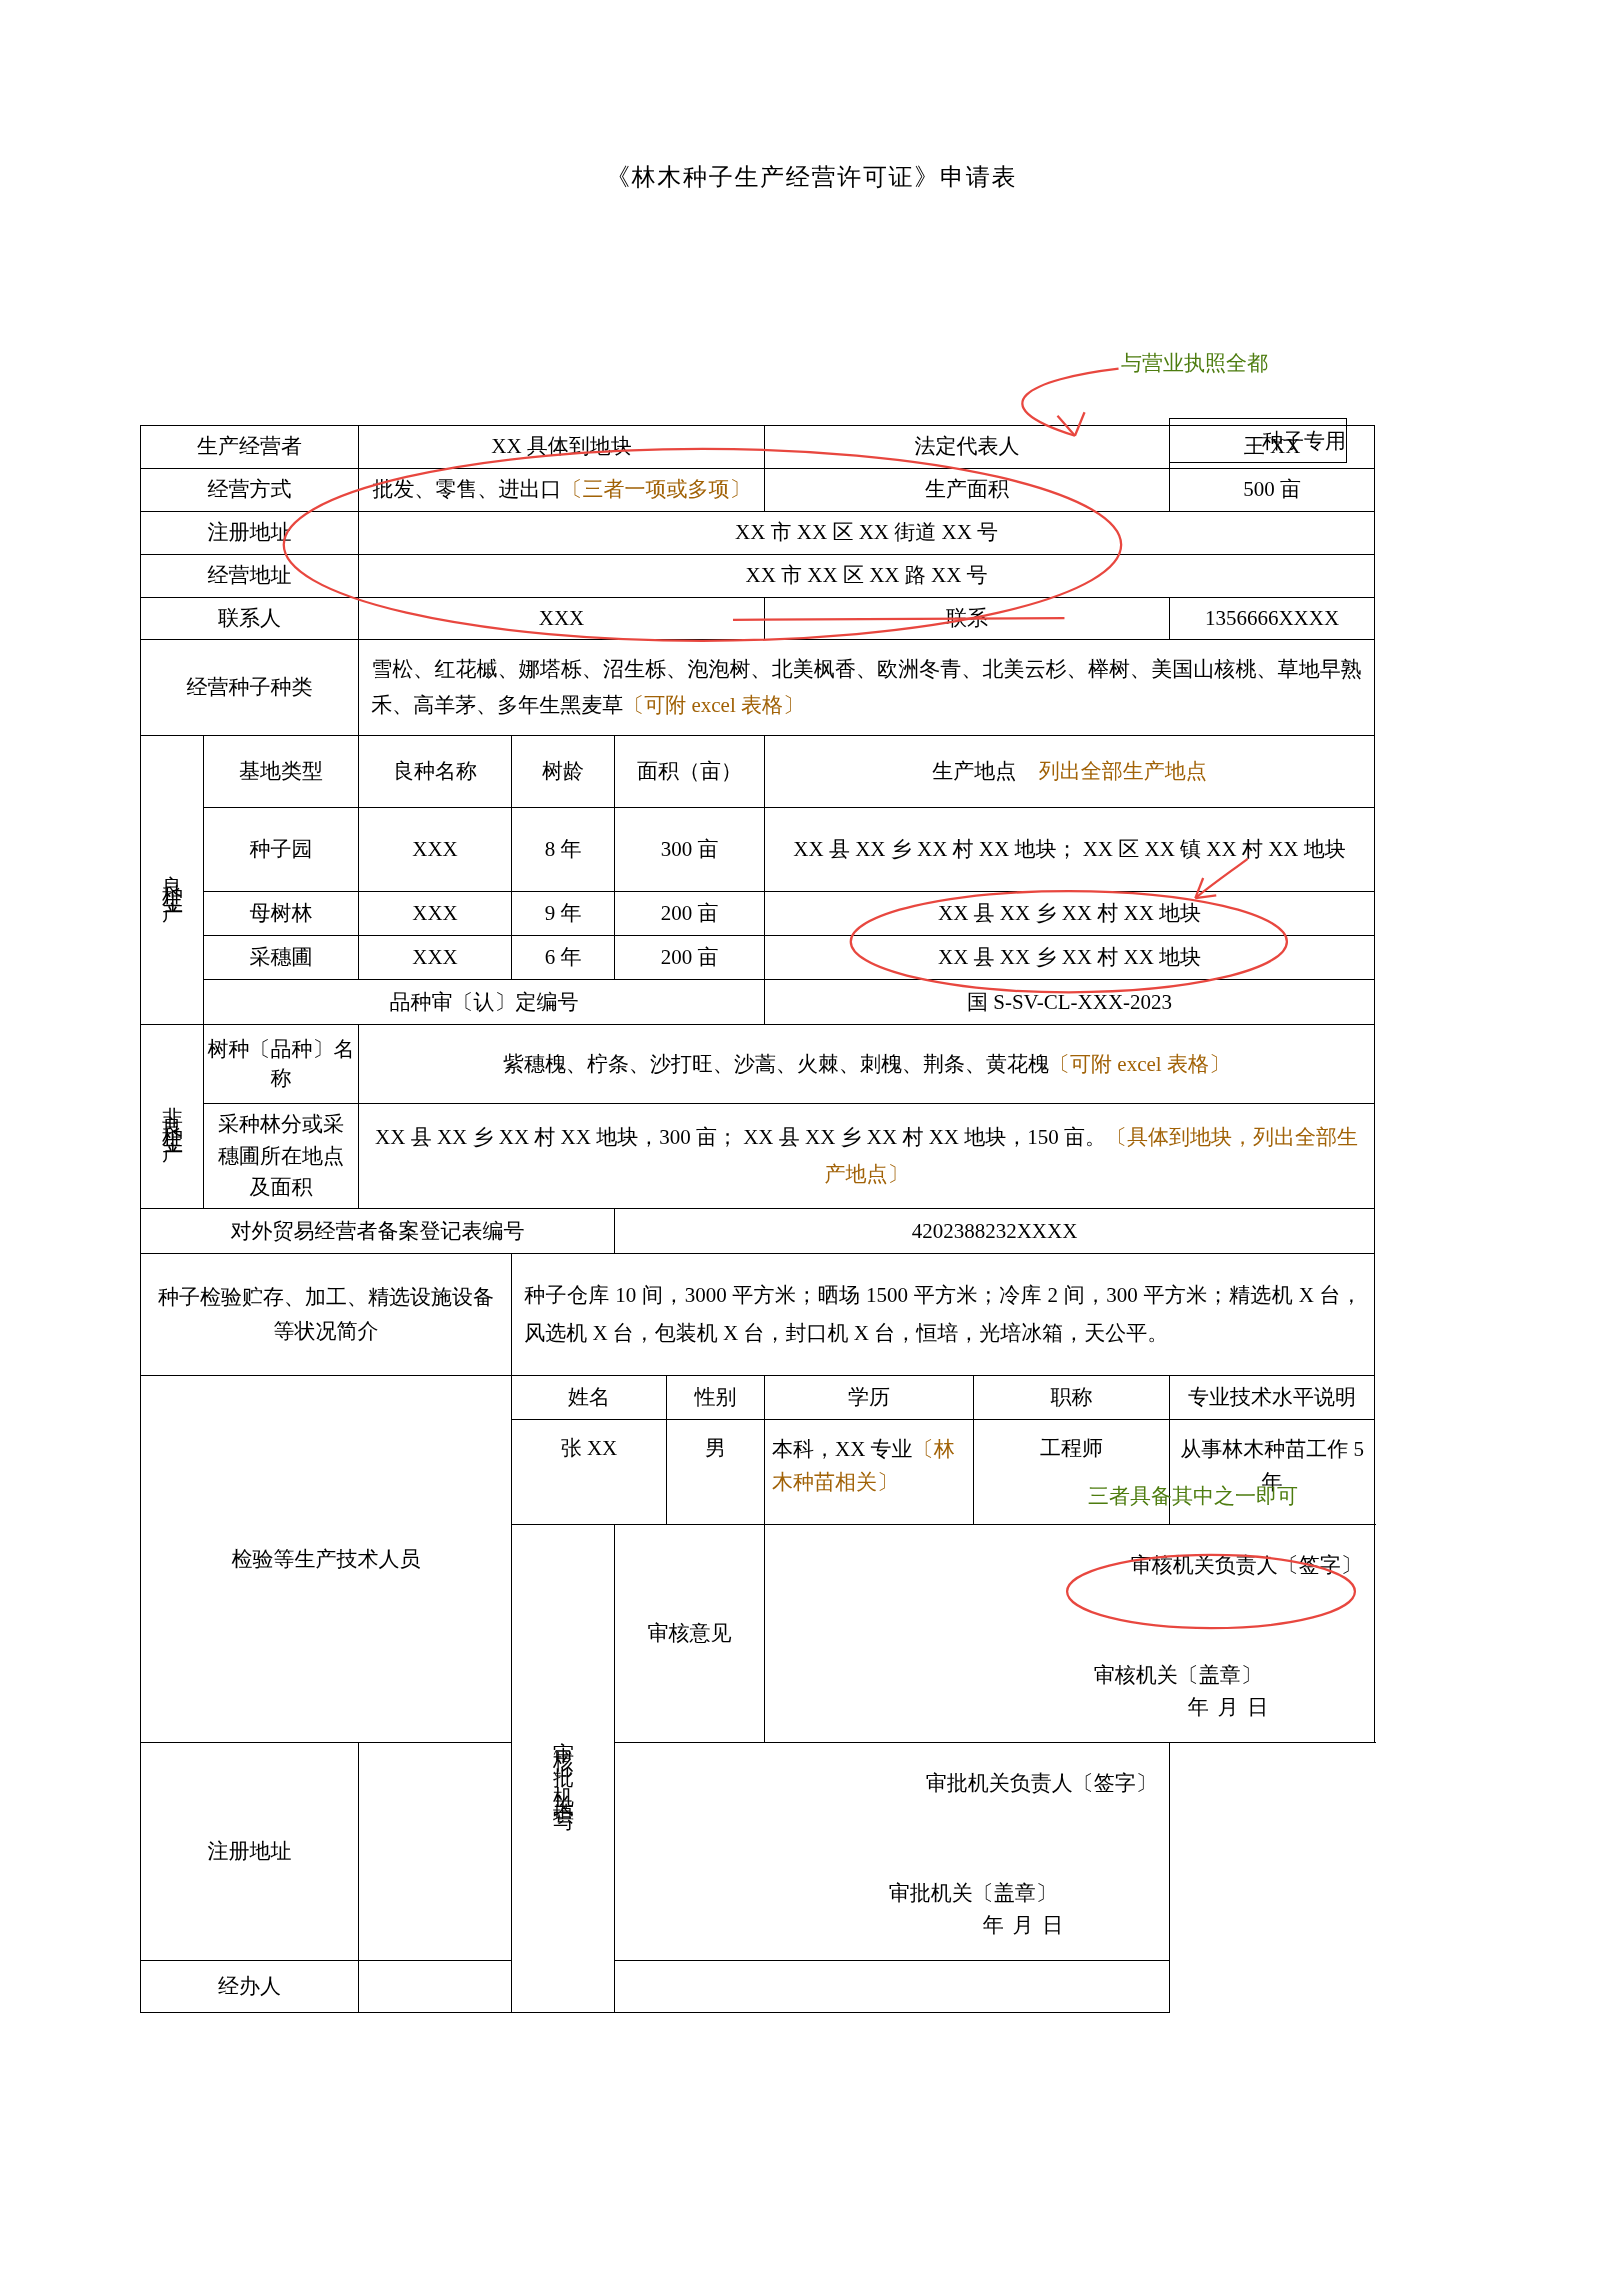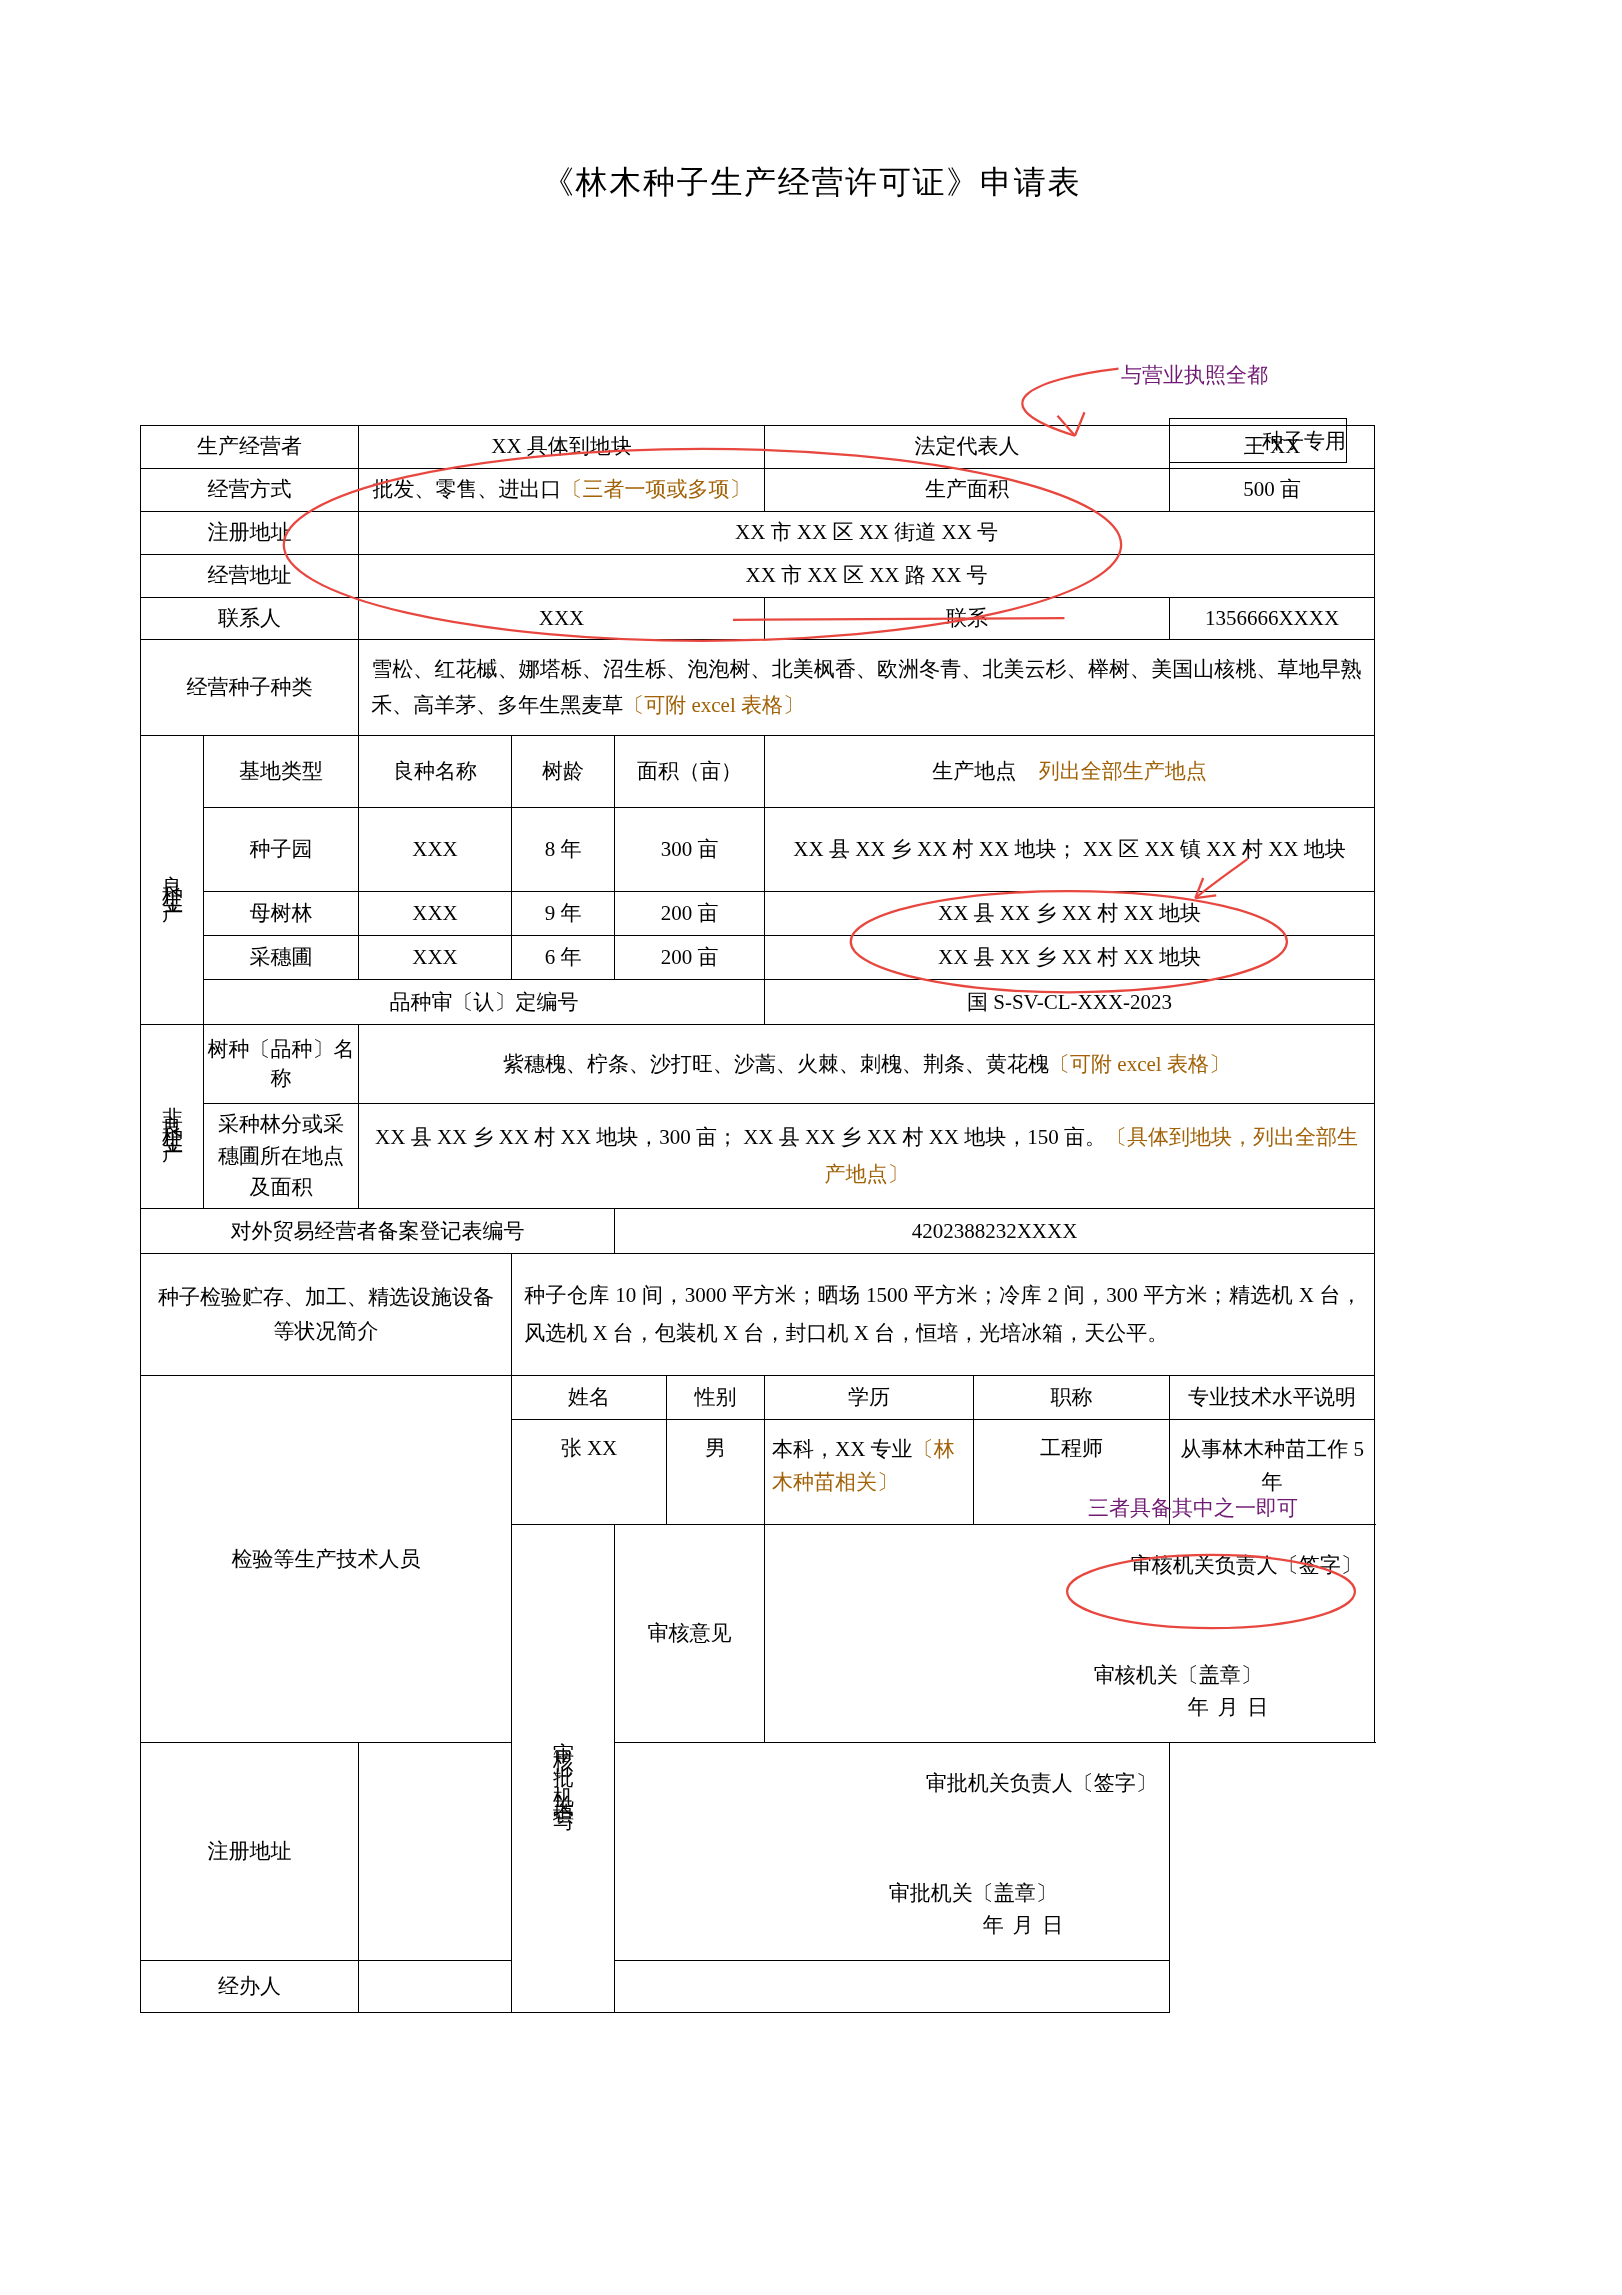--- a/index.html
+++ b/index.html
@@ -17,21 +17,21 @@
   }
   .page {
     position: relative;
     width: 1623px;
     height: 2295px;
     box-sizing: border-box;
     padding: 0;
   }
   .title {
     text-align: center;
-    font-size: 32px;
+    font-size: 24px;
     letter-spacing: 1.7px;
     margin-top: 161px;
     font-family: "Liberation Serif", "DejaVu Serif", serif;
     font-weight: 500;
   }
   table.form {
     position: absolute;
     left: 140px;
     top: 264px;
     width: 1235px;
@@ -63,25 +63,24 @@
   
   svg.ink {
     position: absolute;
     left: 0; top: 0;
     width: 1623px;
     height: 2295px;
     pointer-events: none;
   }
   .ann-text {
     position: absolute;
-    color: #701a75;
+    color: #4d7c0f;
     font-size: 21px;
     font-family: "Liberation Serif", "DejaVu Serif", serif;
     white-space: nowrap;
-    margin-top: 12px;
   }
 </style>
 </head>
 <body>
 
 <div class="page">
 
   <div class="title">《林木种子生产经营许可证》申请表</div>
 
   <div class="ann-text" style="left:1121px; top:188px;">与营业执照全都</div>

